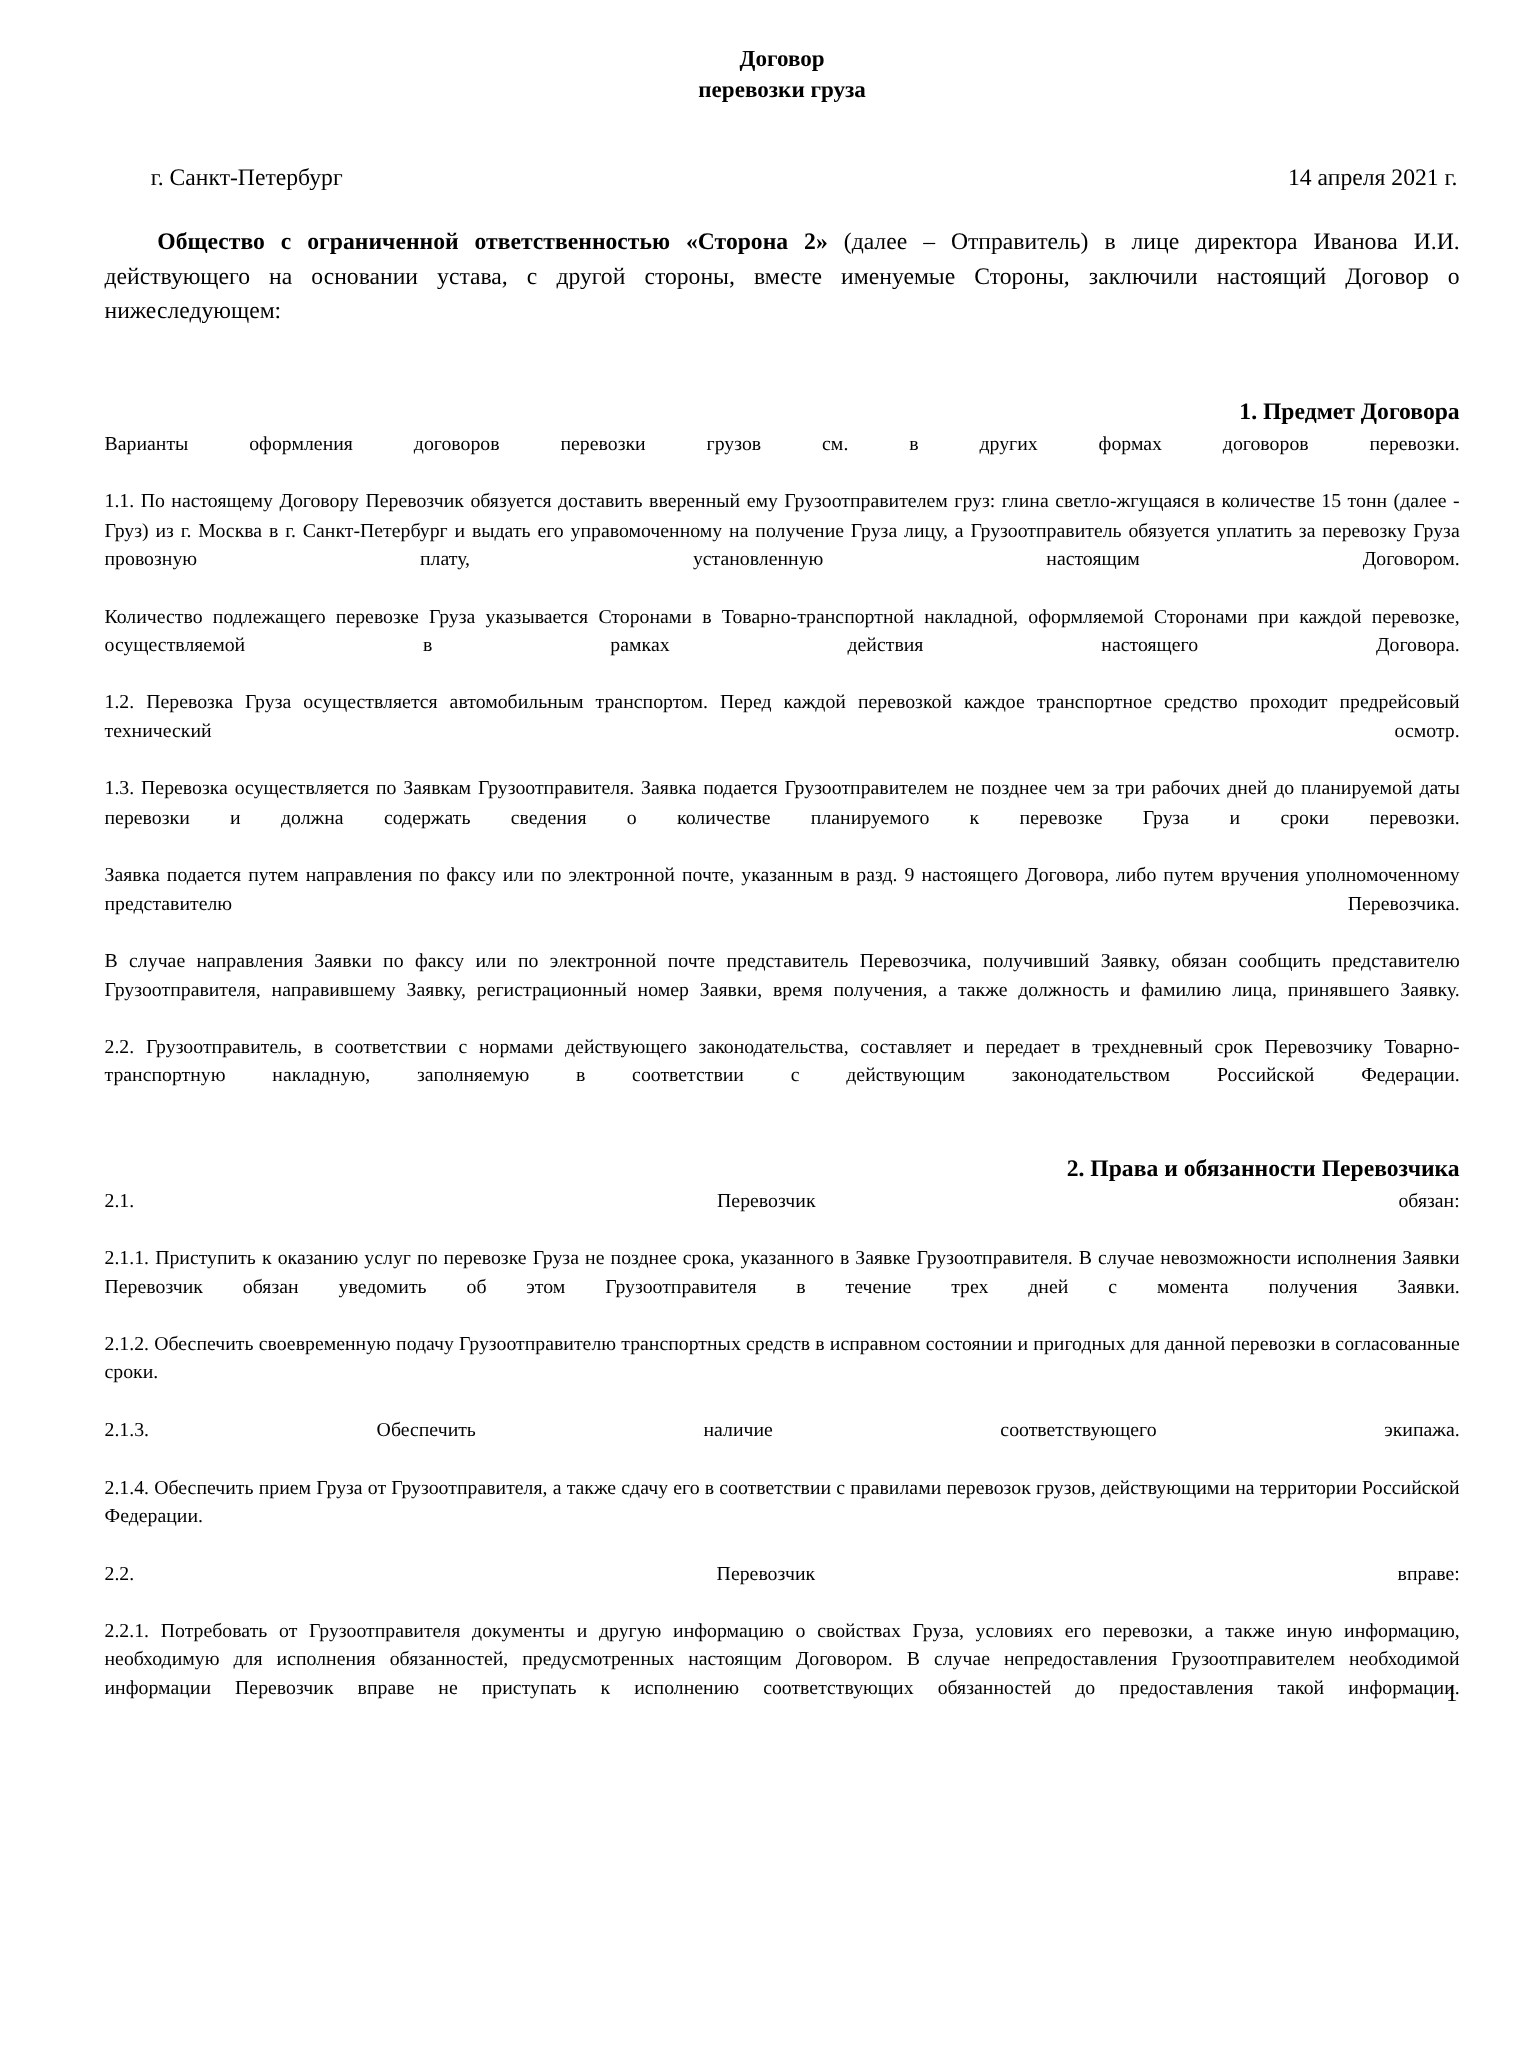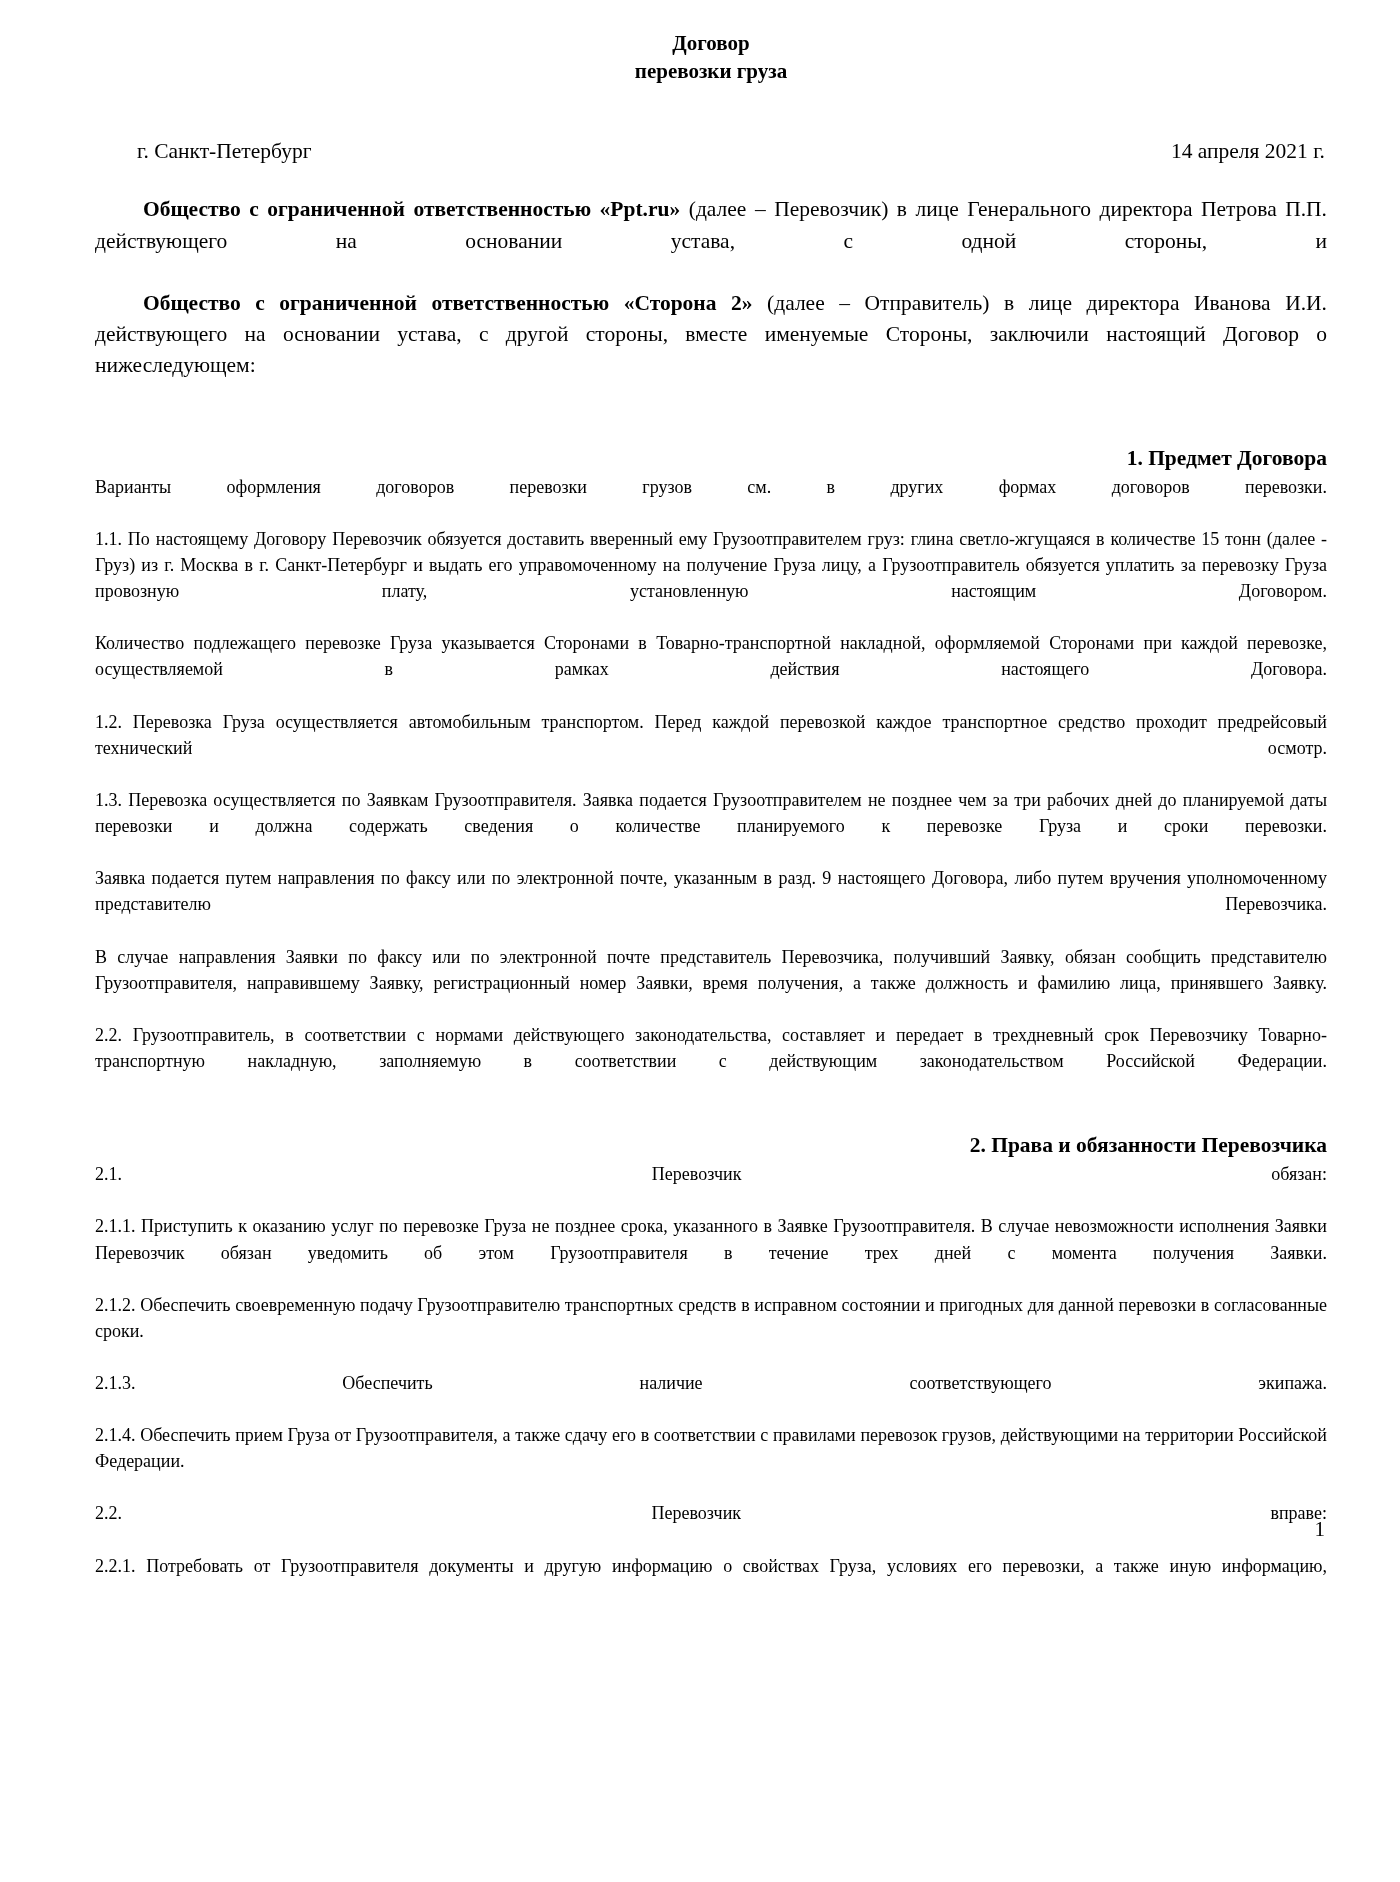--- a/index.html
+++ b/index.html
@@ -9,21 +9,21 @@
     background: #ffffff;
   }
   body {
     font-family: "Liberation Serif", "DejaVu Serif", serif;
     color: #000000;
   }
   .page {
     position: relative;
     width: 1400px;
     height: 1578px;
-    margin: 0 auto;
+    margin: 10px auto;
     background: #ffffff;
     box-sizing: border-box;
     overflow: hidden;
   }
   .content {
     position: absolute;
     left: 95px;
     top: 30px;
     width: 1232px;
   }
@@ -120,21 +120,20 @@
       <span class="line">Договор</span>
       <span class="line">перевозки груза</span>
     </div>
 
     <div class="place-date">
       <span class="place">г. Санкт-Петербург</span>
       <span class="date">14 апреля 2021 г.</span>
     </div>
 
     <div class="preamble">
-      <p><b>Общество с ограниченной ответственностью «Ppt.ru»</b><span> (далее – Перевозчик) в лице Генерального директора  Петрова П.П. действующего на основании устава,  с одной стороны, и</span></p>
       <p><b>Общество с ограниченной ответственностью «Сторона 2»</b><span> (далее – Отправитель) в лице директора Иванова И.И. действующего на основании устава, с другой стороны, вместе именуемые Стороны, заключили настоящий Договор о нижеследующем:</span></p>
     </div>
 
     <h2 class="section-heading">1. Предмет Договора</h2>
     <div class="body-text">
       <p>Варианты оформления договоров перевозки грузов см. в других формах договоров перевозки.</p>
       <p>1.1. По настоящему Договору Перевозчик обязуется доставить вверенный ему Грузоотправителем груз: глина светло-жгущаяся в количестве 15 тонн (далее - Груз) из г. Москва в г. Санкт-Петербург и выдать его управомоченному на получение Груза лицу, а Грузоотправитель обязуется уплатить за перевозку Груза провозную плату, установленную настоящим Договором.</p>
       <p>Количество подлежащего перевозке Груза указывается Сторонами в Товарно-транспортной накладной, оформляемой Сторонами при каждой перевозке, осуществляемой в рамках действия настоящего Договора.</p>
       <p>1.2. Перевозка Груза осуществляется автомобильным транспортом.  Перед каждой перевозкой каждое транспортное средство проходит предрейсовый технический осмотр.</p>
       <p>1.3. Перевозка осуществляется по Заявкам Грузоотправителя. Заявка подается Грузоотправителем не позднее чем за три рабочих дней до планируемой даты перевозки и должна содержать сведения о количестве планируемого к перевозке Груза и сроки перевозки.</p>

